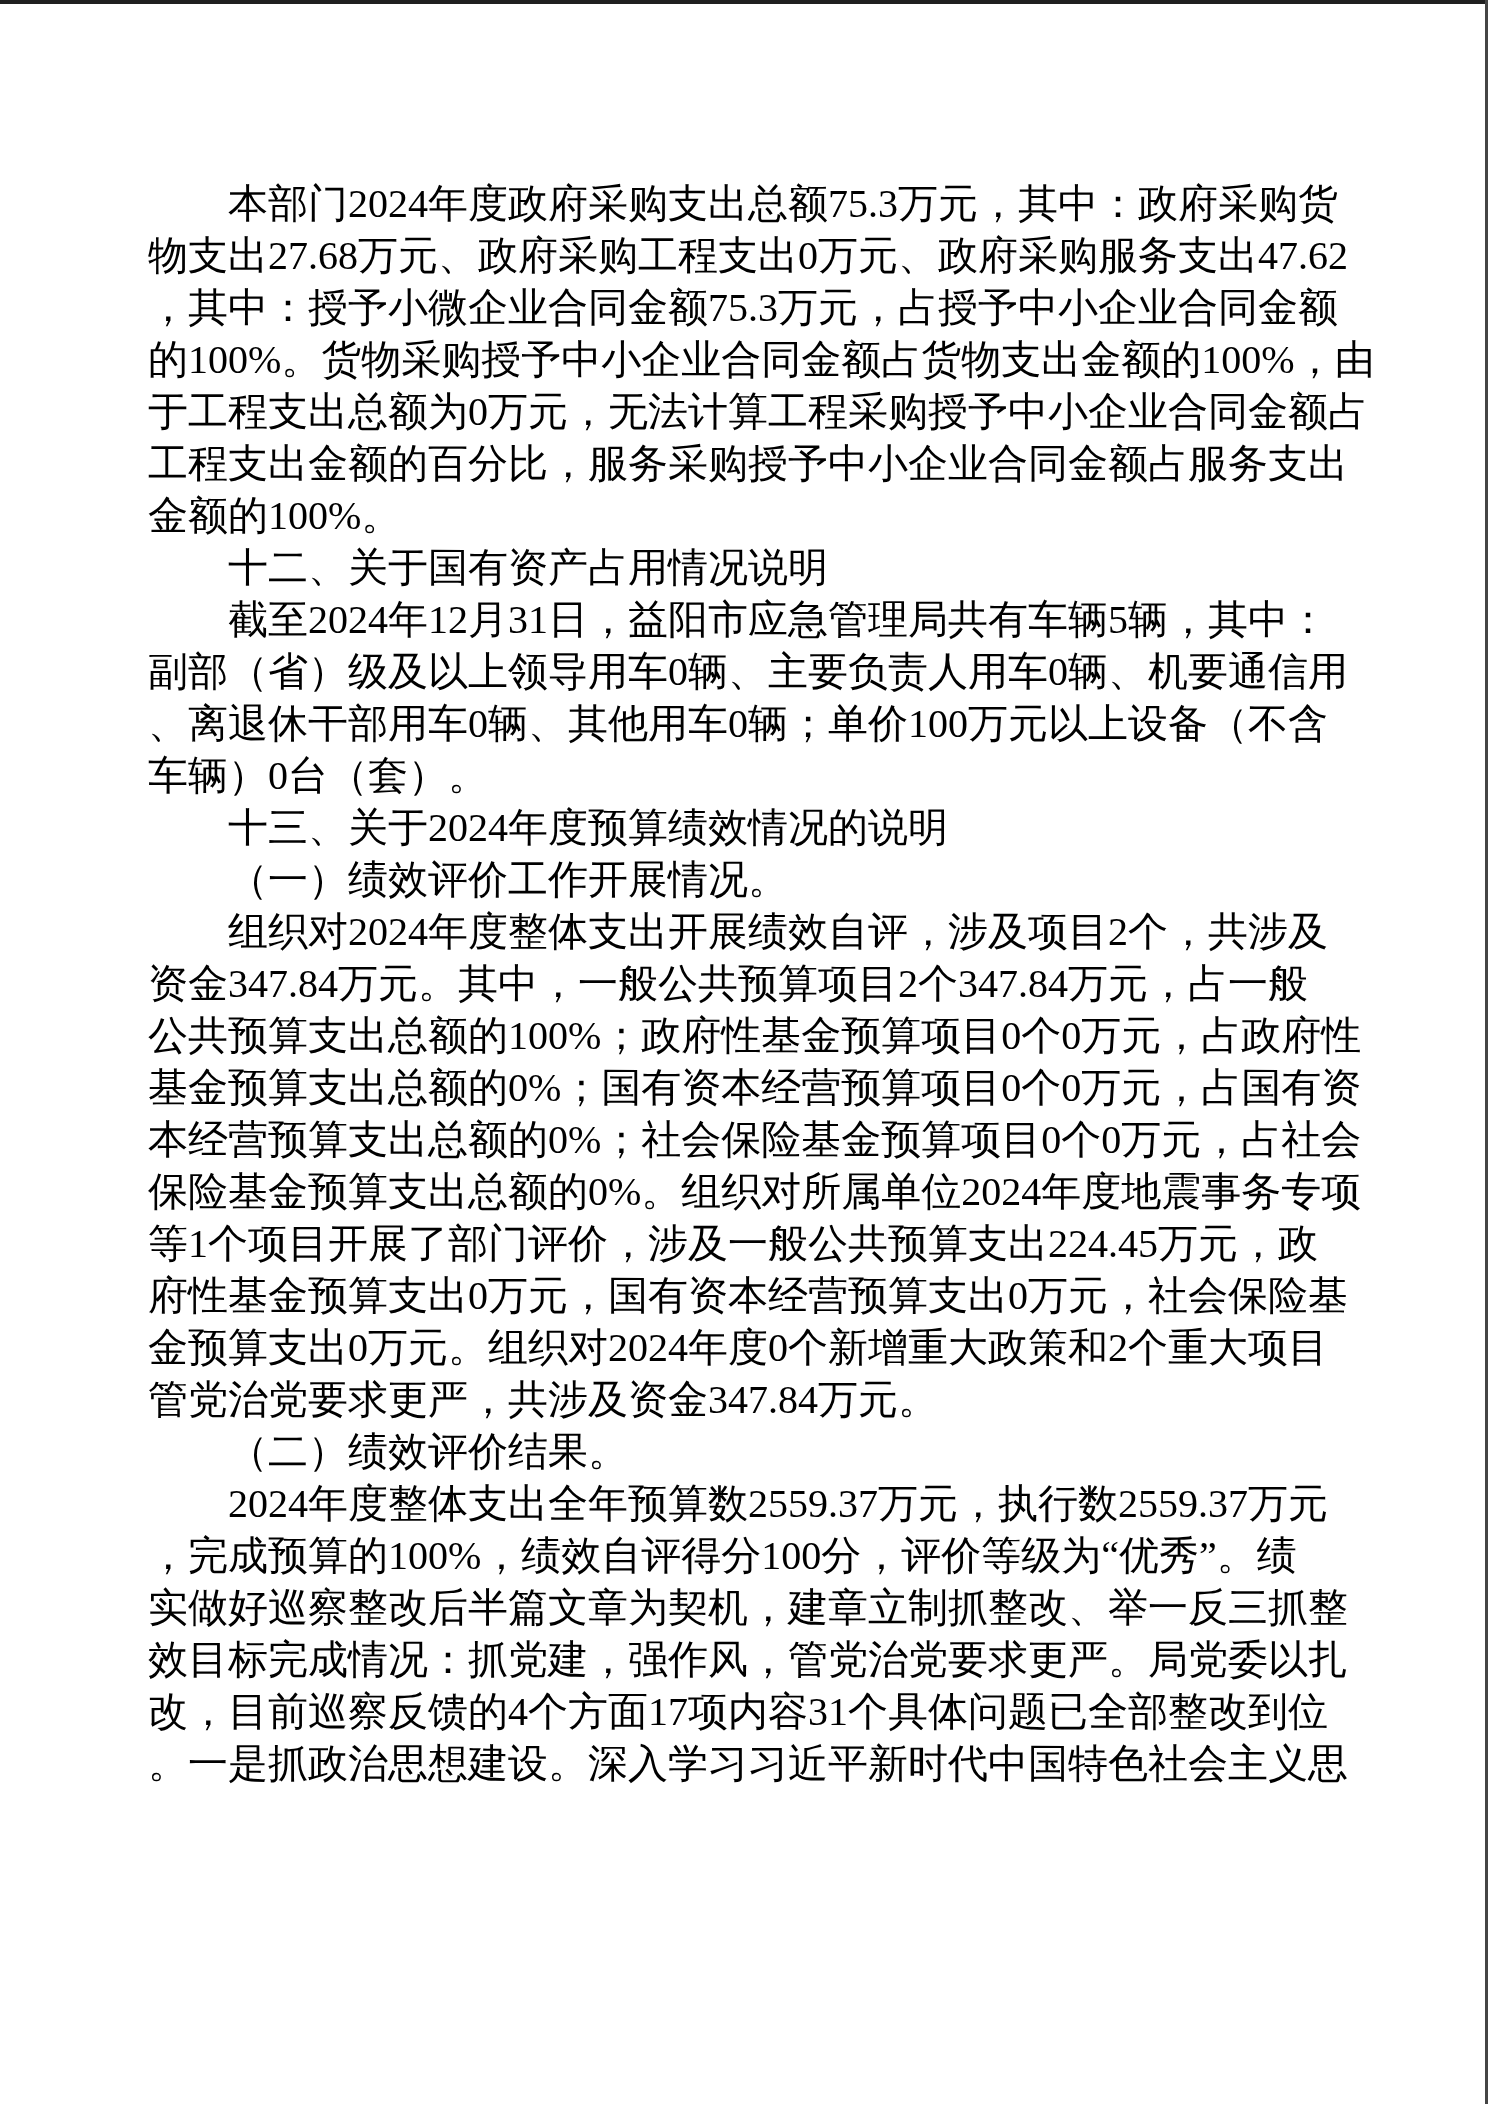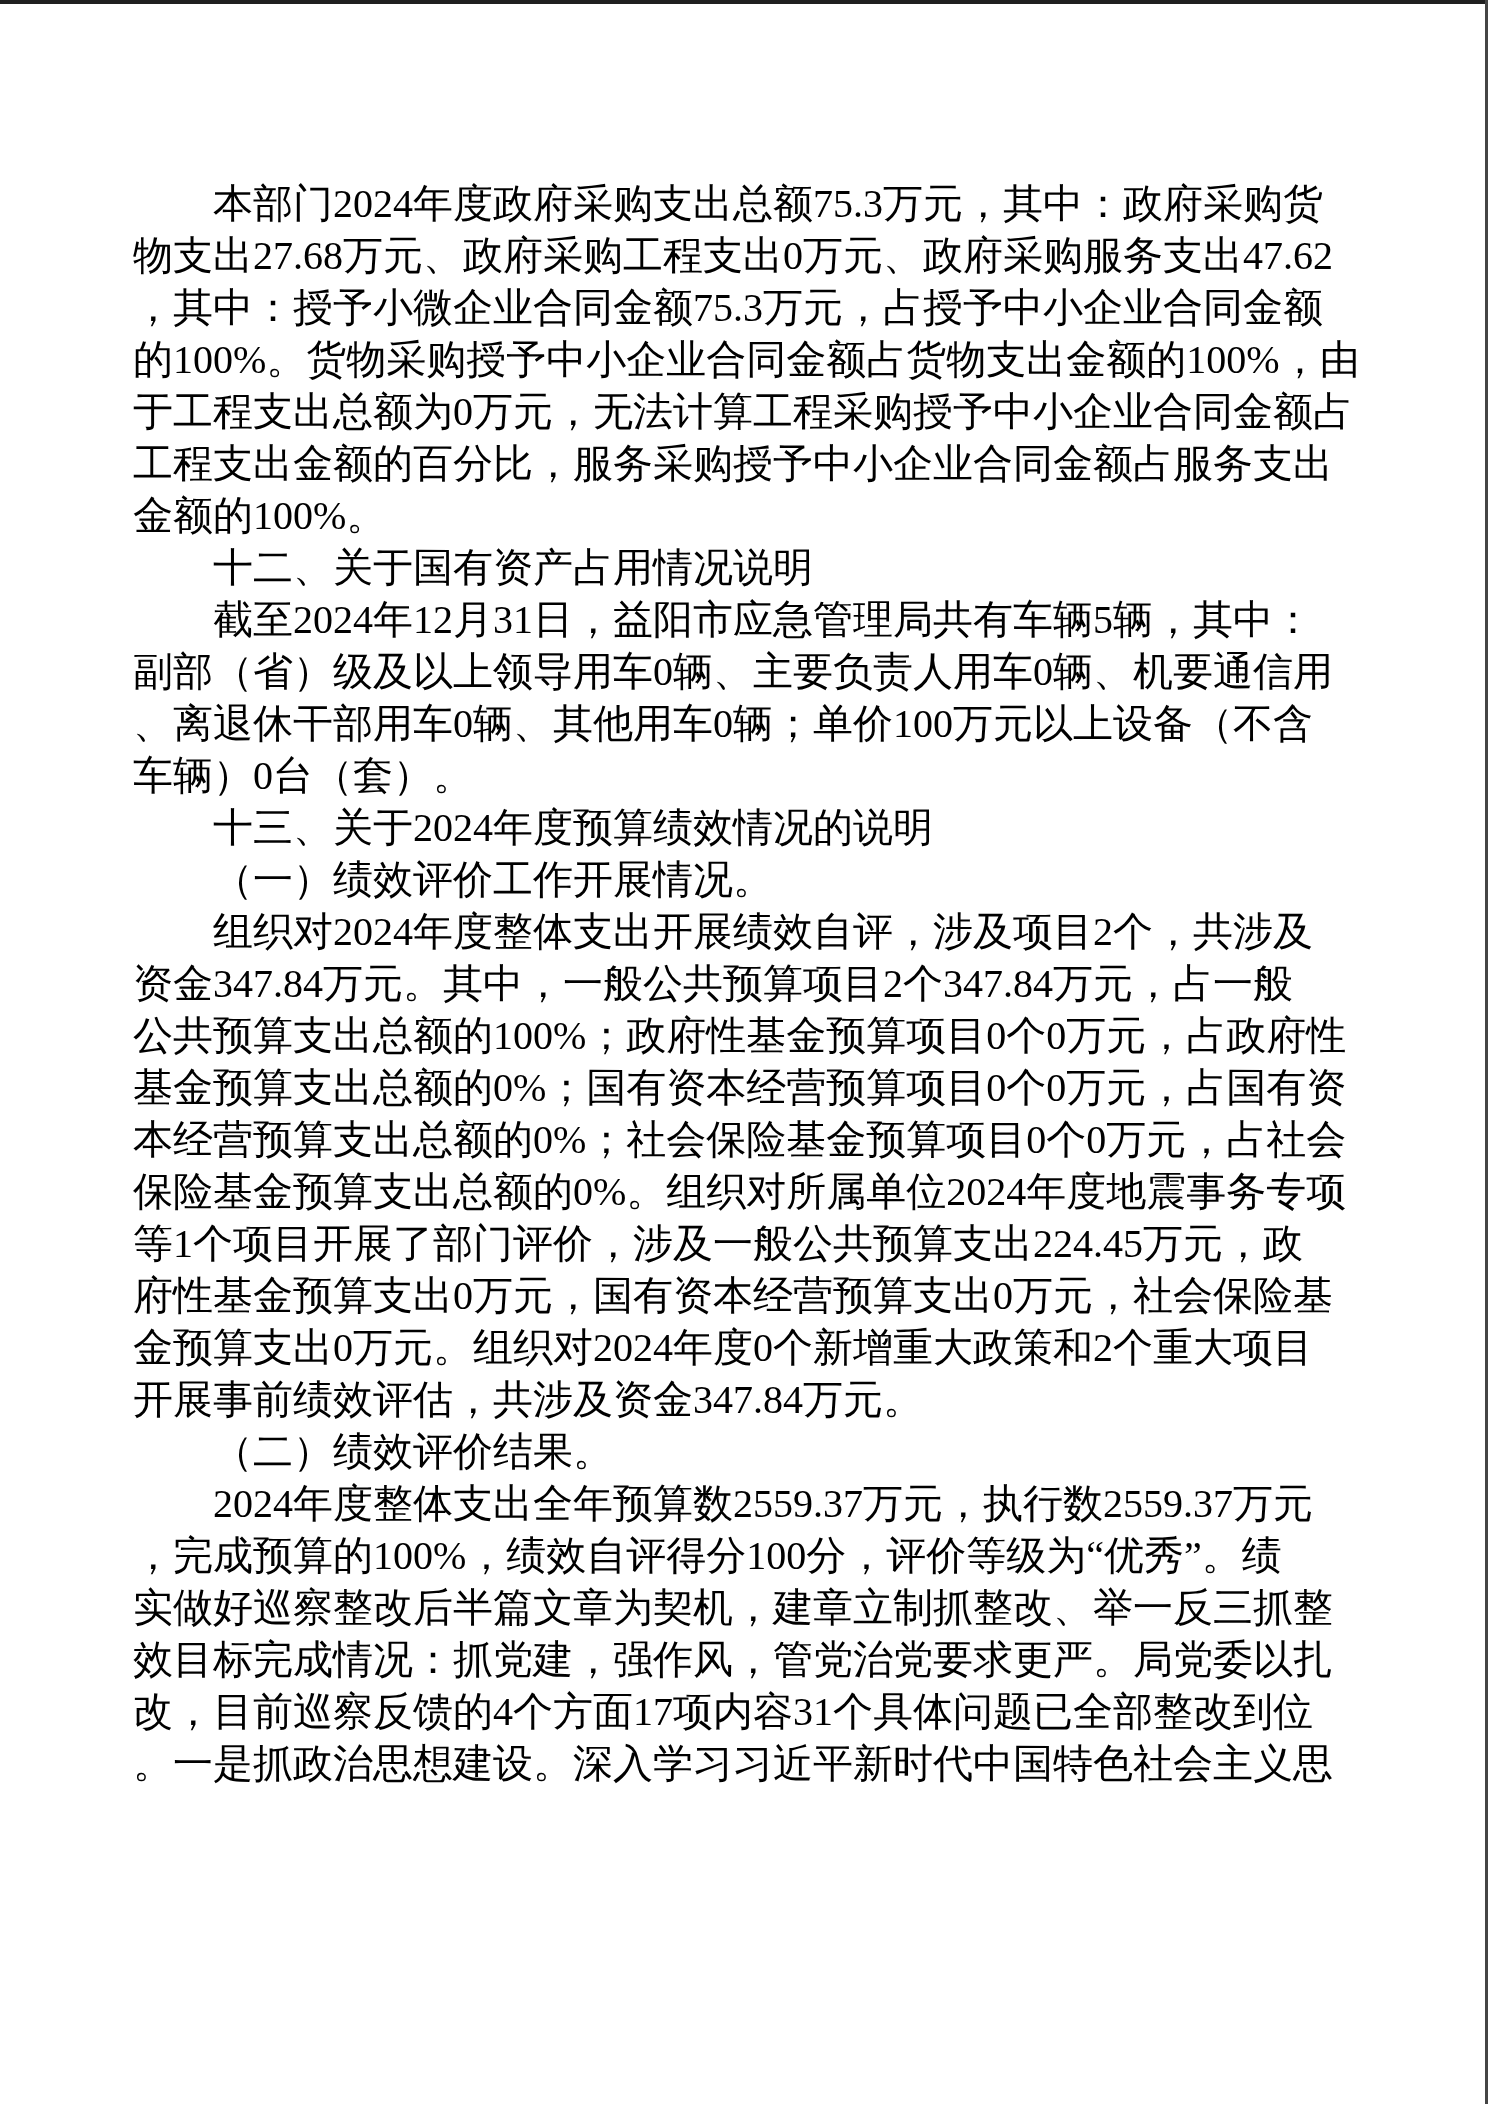--- a/index.html
+++ b/index.html
@@ -31,20 +31,21 @@
     top: 178px;
     width: 1200px;
     color: #000000;
     font-size: 40px;
     line-height: 52px;
   }
   .line {
     height: 52px;
     white-space: nowrap;
     letter-spacing: 0;
+    margin-left: 15px;
   }
   .indent { padding-left: 80px; }
   .bold   { font-weight: 400; }
 </style>
 </head>
 <body>
 
 <div id="page" style="background: rgb(255, 255, 255);">
   <div id="top-border" style="background: rgb(31, 31, 31);"></div>
   <div id="right-border" style="background: rgb(69, 69, 69);"></div>
@@ -66,21 +67,21 @@
     <div class="line indent bold">（一）绩效评价工作开展情况。</div>
     <div class="line indent">组织对2024年度整体支出开展绩效自评，涉及项目2个，共涉及</div>
     <div class="line">资金347.84万元。其中，一般公共预算项目2个347.84万元，占一般</div>
     <div class="line">公共预算支出总额的100%；政府性基金预算项目0个0万元，占政府性</div>
     <div class="line">基金预算支出总额的0%；国有资本经营预算项目0个0万元，占国有资</div>
     <div class="line">本经营预算支出总额的0%；社会保险基金预算项目0个0万元，占社会</div>
     <div class="line">保险基金预算支出总额的0%。组织对所属单位2024年度地震事务专项</div>
     <div class="line">等1个项目开展了部门评价，涉及一般公共预算支出224.45万元，政</div>
     <div class="line">府性基金预算支出0万元，国有资本经营预算支出0万元，社会保险基</div>
     <div class="line">金预算支出0万元。组织对2024年度0个新增重大政策和2个重大项目</div>
-    <div class="line">开展事前绩效评估，共涉及资金347.84万元。</div>
+    <div class="line">管党治党要求更严，共涉及资金347.84万元。</div>
     <div class="line indent bold">（二）绩效评价结果。</div>
     <div class="line indent">2024年度整体支出全年预算数2559.37万元，执行数2559.37万元</div>
     <div class="line">，完成预算的100%，绩效自评得分100分，评价等级为“优秀”。绩</div>
     <div class="line">实做好巡察整改后半篇文章为契机，建章立制抓整改、举一反三抓整</div>
     <div class="line">效目标完成情况：抓党建，强作风，管党治党要求更严。局党委以扎</div>
     <div class="line">改，目前巡察反馈的4个方面17项内容31个具体问题已全部整改到位</div>
     <div class="line">。一是抓政治思想建设。深入学习习近平新时代中国特色社会主义思</div>
   </div>
 </div>
 

